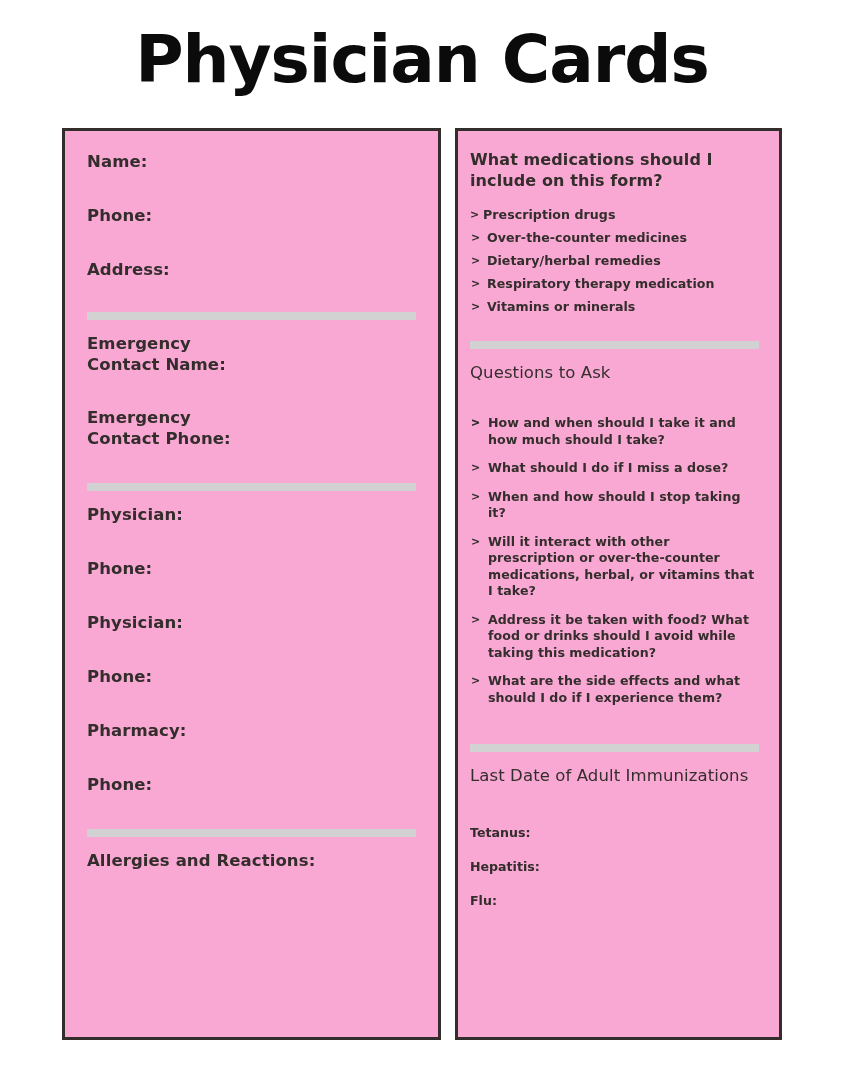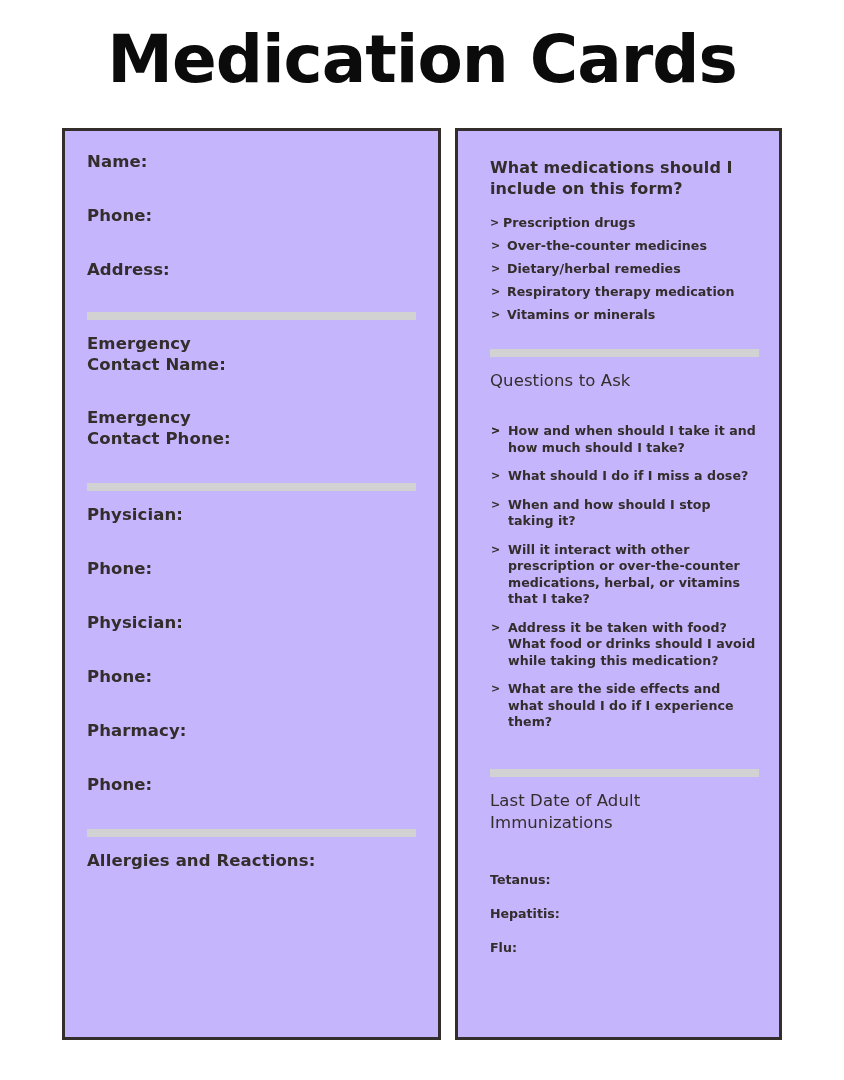--- a/index.html
+++ b/index.html
@@ -36,41 +36,40 @@
     line-height: 76px;
     color: #0b0b0b;
     white-space: nowrap;
   }
 
   
   .card {
     position: absolute;
     box-sizing: border-box;
     border: 3px solid #332d2b;
-    background: #c4b5fd;
+    background: #f9a8d4;
   }
   .card-left {
     left: 62px;
     top: 128px;
     width: 379px;
     height: 912px;
   }
   .card-right {
     left: 455px;
     top: 128px;
     width: 327px;
     height: 912px;
   }
 
   .card-inner-left {
     padding: 20px 22px 0 22px;
   }
   .card-inner-right {
-    padding: 18px 20px 0 32px;
-    margin-top: 8px;
+    padding: 18px 20px 0 12px;
   }
 
   
   .divider {
     background: #d2d2d2;
     height: 8px;
     width: 100%;
   }
   .divider-left  { margin: 0 0 0 0; }
 
@@ -153,21 +152,21 @@
     line-height: 17px;
     color: #332d2b;
   }
   .immun-gap { height: 17px; }
 </style>
 </head>
 <body>
 
 <div class="page">
 
-  <div class="page-title">Medication Cards</div>
+  <div class="page-title">Physician Cards</div>
 
   <div class="card card-left">
     <div class="card-inner-left">
 
       <div>
         <div class="field-label">Name:</div>
         <div class="spacer-field"></div>
         <div class="field-label">Phone:</div>
         <div class="spacer-field"></div>
         <div class="field-label">Address:</div>

